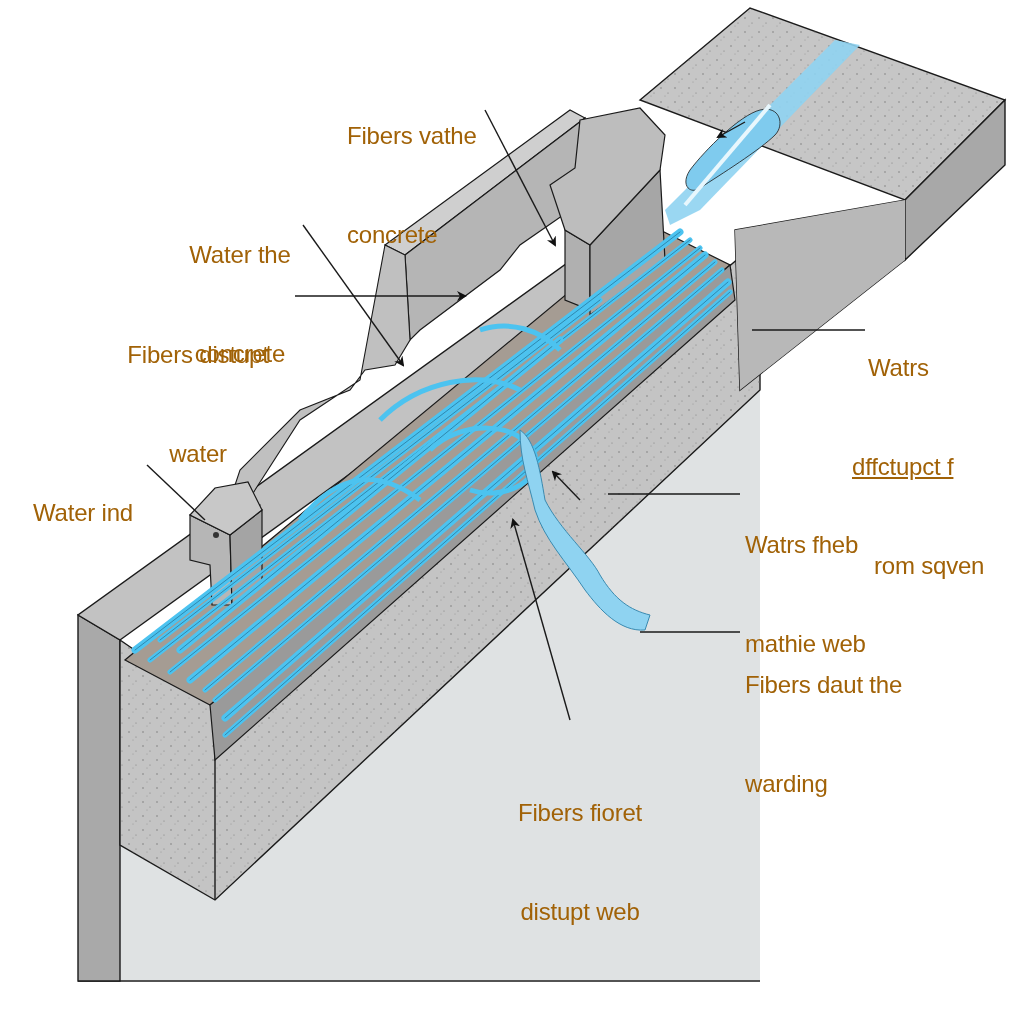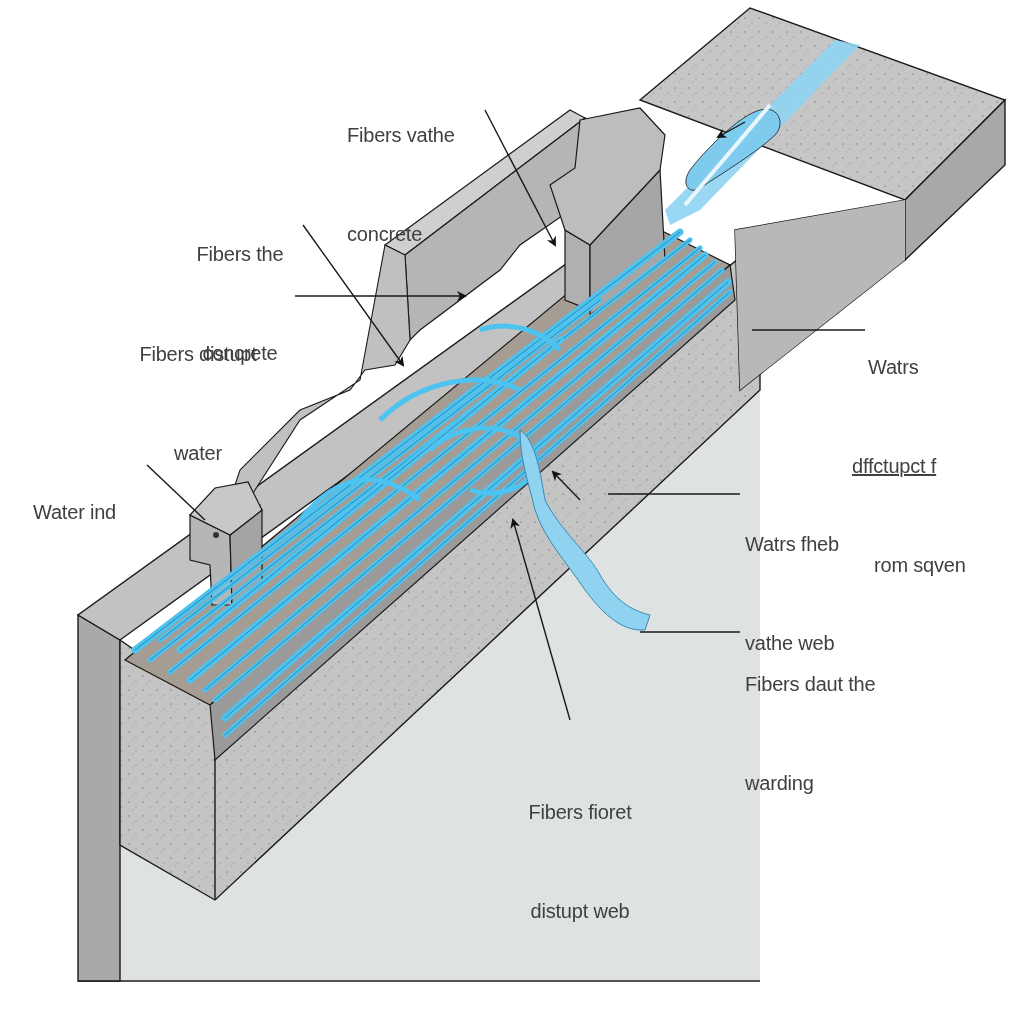--- a/index.html
+++ b/index.html
@@ -1,19 +1,19 @@
 <!DOCTYPE html>
 <html><head>
 <meta charset="utf-8">
 <style>
   html, body { margin: 0; padding: 0; background: #ffffff; }
   body { width: 1024px; height: 1024px; position: relative; overflow: hidden;
          font-family: "Liberation Sans", sans-serif; }
   #stage { position: absolute; left: 0; top: 0; width: 1024px; height: 1024px; }
-  .label { position: absolute; font-size: 20px; line-height: 33px; color: #404040;
+  .label { position: absolute; font-size: 24px; line-height: 33px; color: #a16207;
            white-space: pre; letter-spacing: -0.2px; }
   .label .ln { display: block; }
   .center { text-align: center; }
   .left { text-align: left; }
 </style>
 </head>
 <body>
 
 <div id="stage">
   <svg id="art" width="1024" height="1024" viewBox="0 0 1024 1024">
@@ -104,38 +104,38 @@
         <line x1="570" y1="720" x2="513" y2="520" stroke="#1a1a1a" stroke-width="1.4" marker-end="url(#arrowhead)"></line>
         <line x1="745" y1="122" x2="718" y2="137" stroke="#1a1a1a" stroke-width="1.4" marker-end="url(#arrowhead)"></line>
       </g>
   </svg>
 
   <div class="label left" style="left:347px; top:53px;">
     <span class="ln">Fibers vathe</span>
     <span class="ln">concrete</span>
   </div>
   <div class="label center" style="left:170px; top:172px; width:140px;">
-    <span class="ln">Fibers the</span>
+    <span class="ln">Water the</span>
     <span class="ln">concrete</span>
   </div>
   <div class="label center" style="left:108px; top:272px; width:180px;">
     <span class="ln">Fibers distupt</span>
     <span class="ln">water</span>
   </div>
   <div class="label left" style="left:33px; top:430px;text-align:right;">
     <span class="ln">Water ind</span>
   </div>
   <div class="label left" style="left:868px; top:285px;">
     <span class="ln">Watrs</span>
     <span class="ln" style="margin-left:-16px;text-decoration:underline;">dffctupct f</span>
     <span class="ln" style="margin-left:6px;text-align:right;">rom sqven</span>
   </div>
   <div class="label left" style="left:745px; top:462px;">
     <span class="ln">Watrs fheb</span>
-    <span class="ln">vathe web</span>
+    <span class="ln">mathie web</span>
   </div>
   <div class="label left" style="left:745px; top:602px;">
     <span class="ln">Fibers daut the</span>
     <span class="ln">warding</span>
   </div>
   <div class="label center" style="left:495px; top:730px; width:170px;">
     <span class="ln">Fibers fioret</span>
     <span class="ln">distupt web</span>
   </div>
 </div>

